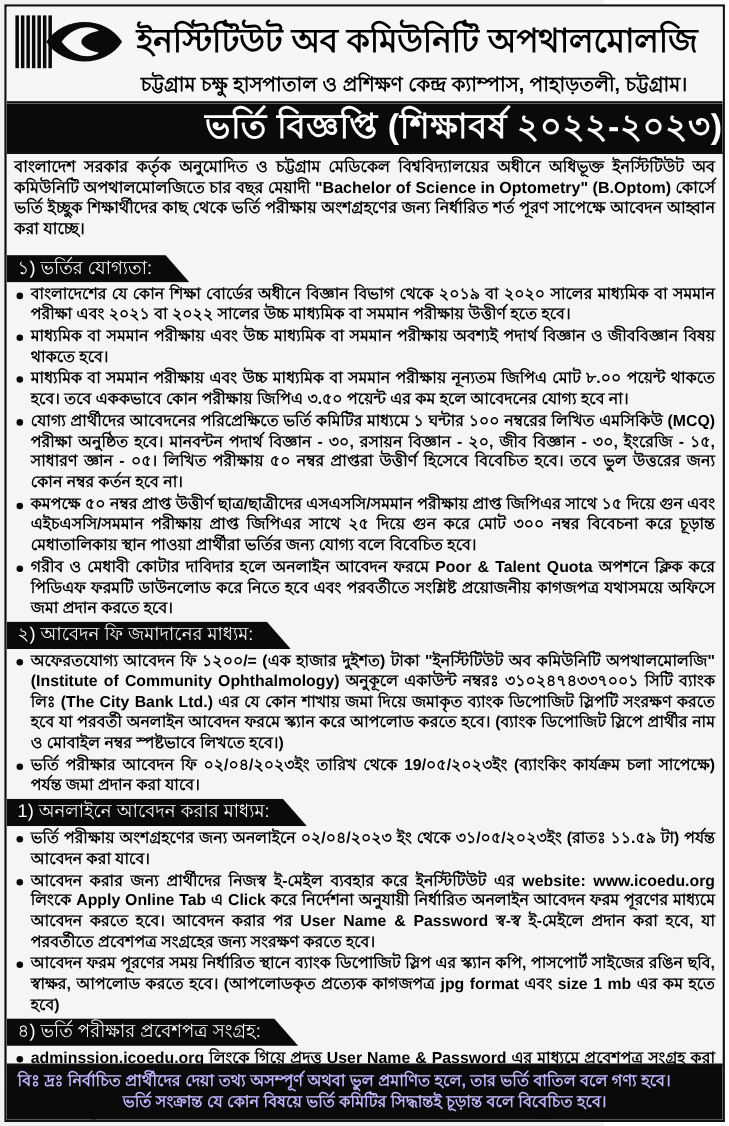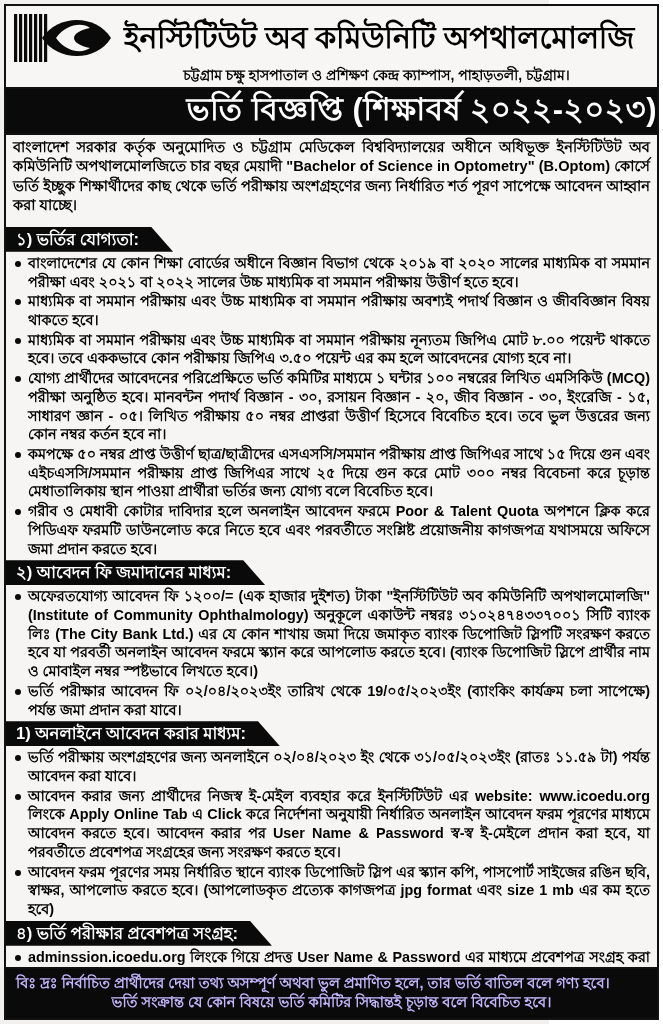--- a/index.html
+++ b/index.html
@@ -57,21 +57,21 @@
     text-align: center;
     font-size: 30px;
     line-height: 1.08;
     font-weight: bold;
     letter-spacing: -0.2px;
     padding-right: 30px;
     white-space: nowrap;
   }
   .org-sub {
     text-align: center;
-    font-size: 14px;
+    font-size: 18px;
     font-weight: bold;
     line-height: 1.2;
     padding: 1px 0 0 90px;
     white-space: nowrap;
   }
 
   
   .title-band {
     background: #0a0a0a;
     color: #ffffff;
@@ -102,21 +102,21 @@
     height: 25px;
   }
   .sec-head .bar {
     position: absolute;
     left: -7px;
     top: 0;
     height: 25px;
     background: #0a0a0a;
     color: #fff;
     font-size: 16.5px;
-    font-weight: bold;
+    font-weight: normal;
     line-height: 25px;
     padding: 0 34px 0 10px;
     clip-path: polygon(0 0, calc(100% - 22px) 0, 100% 100%, 0 100%);
     white-space: nowrap;
   }
 
   ul.bullets {
     list-style: none;
     margin: 0;
     padding: 0;

